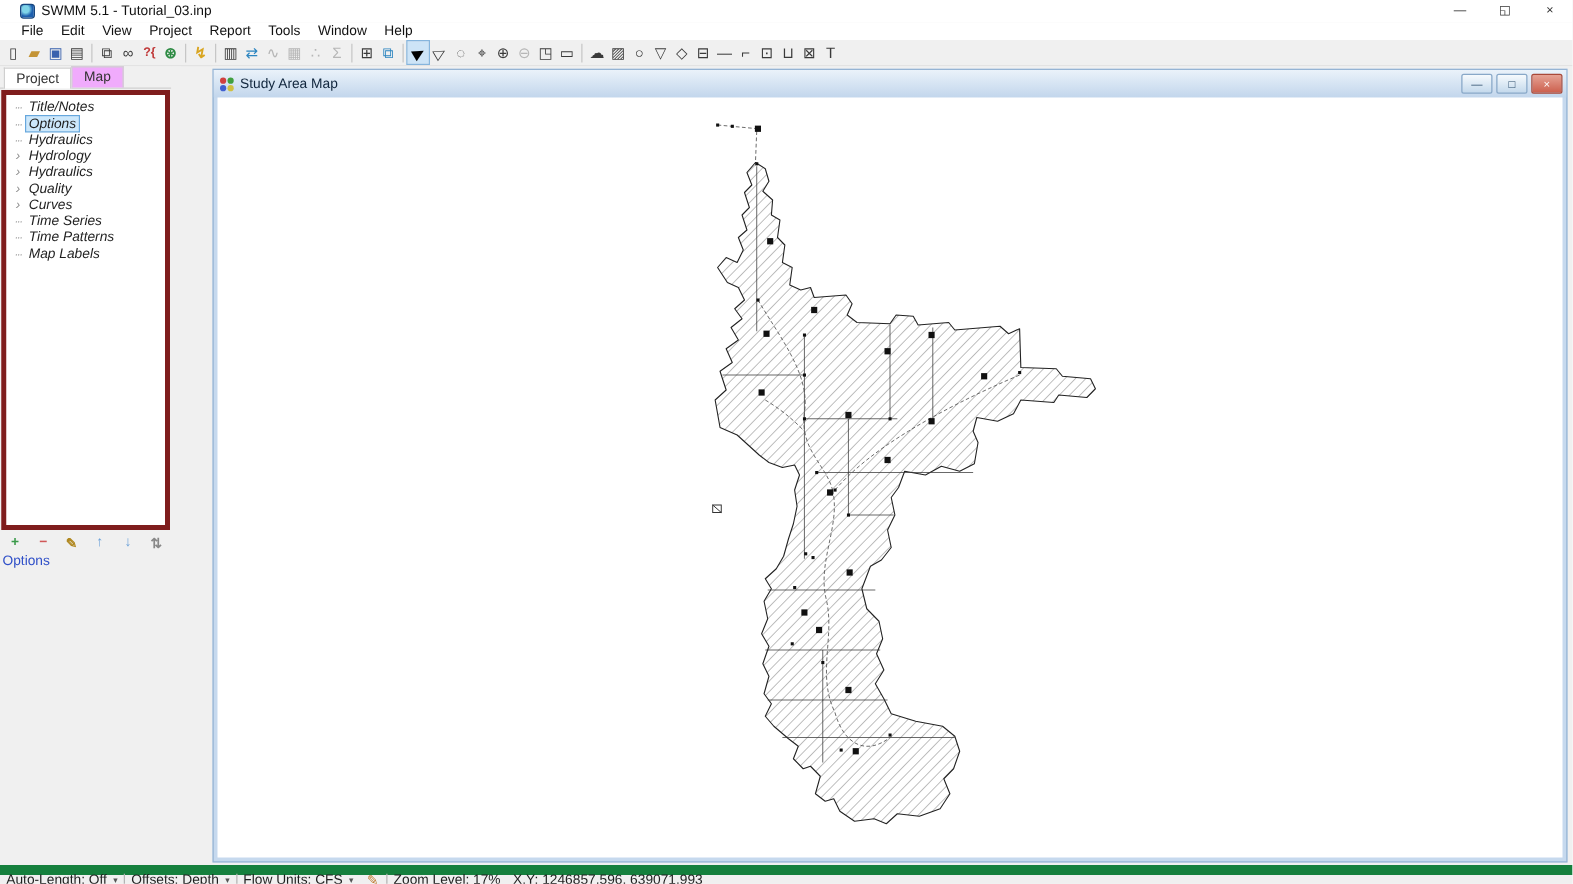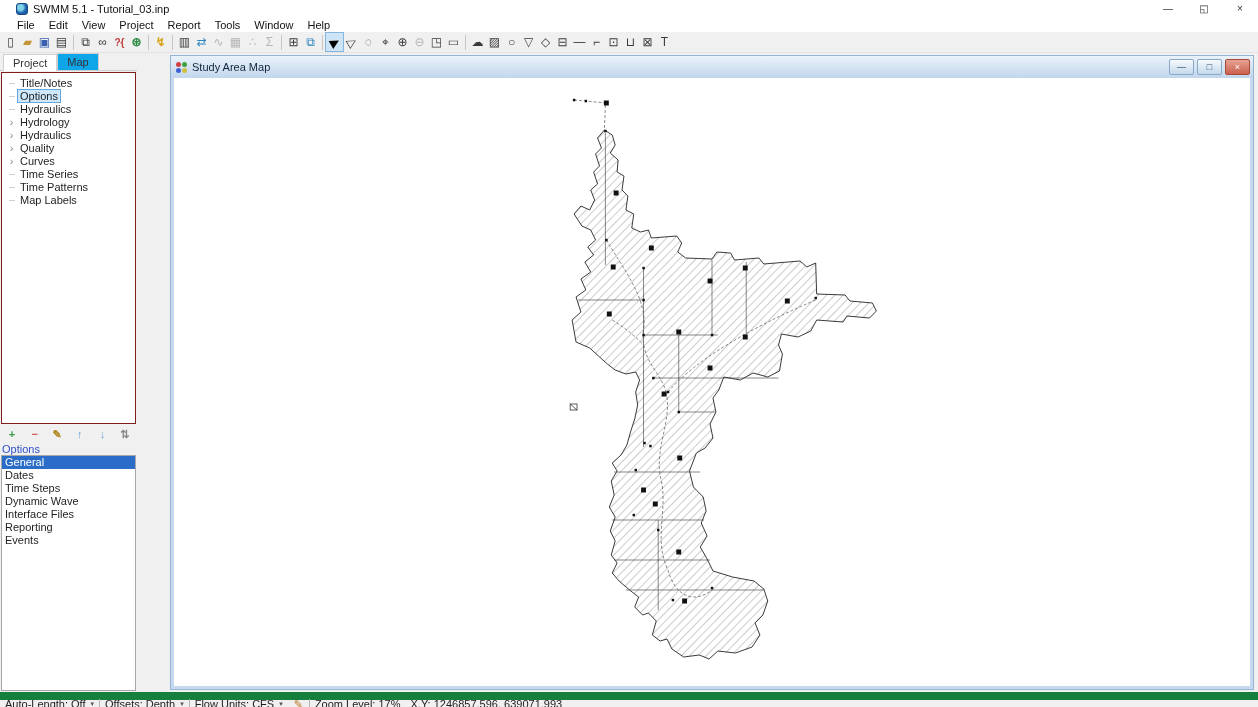--- a/index.html
+++ b/index.html
@@ -33,23 +33,23 @@
   .tb.dis { color:#b6b6b6; }
   .tb.sel { background:#cde4f7; outline:1px solid #86b5dd; color:#000; }
   .tb .rot { display:inline-block; transform:rotate(-30deg); }
 
   
   .main { display:flex; height:639px; }
 
   
   .sidebar { width:137px; display:flex; flex-direction:column; background:#f0f0f0; }
   .tabs { height:18px; display:flex; align-items:flex-end; padding-left:3px; border-bottom:1px solid #cfcfcf; }
-  .tab { padding:2px 9px; border:1px solid #cfcfcf; border-bottom:none; background:#0ea5e9; color:#333; }
+  .tab { padding:2px 9px; border:1px solid #cfcfcf; border-bottom:none; background:#f0abfc; color:#333; }
   .tab.active { background:#fff; position:relative; top:1px; }
-  .treebox { height:352px; margin:1px 1px 0 1px; background:#fff; border:1px solid #7f1d1d; padding-top:3px; overflow:hidden; }
+  .treebox { height:352px; margin:1px 1px 0 1px; background:#fff; border:4px solid #7f1d1d; padding-top:3px; overflow:hidden;font-style:italic; }
   .ti { height:13px; display:flex; align-items:center; padding-left:3px; color:#1e1e1e; }
   .ti .pre { width:13px; color:#9a9a9a; font-size:9px; text-align:center; }
   .ti .pre.dots::before { content:"···"; letter-spacing:-1px; }
   .ti .pre.chev::before { content:"›"; font-size:11px; color:#8a8a8a; }
   .ti .lbl { padding:0 2px; }
   .ti.sel .lbl { background:#cde8fb; outline:1px solid #66a7dd; }
   .minibar { height:18px; display:flex; align-items:center; padding:2px 4px 0 4px; justify-content:space-between; }
   .mb { width:16px; height:15px; display:flex; align-items:center; justify-content:center; font-size:11px; font-weight:bold; }
   .mb[data-name="add-object-button"]    { color:#3a9a4a; }
   .mb[data-name="delete-object-button"] { color:#d05858; }
@@ -214,29 +214,20 @@
     </div>
     <div class="minibar" data-name="object-toolbar">
       <span class="mb" data-name="add-object-button">+</span>
       <span class="mb" data-name="delete-object-button">−</span>
       <span class="mb" data-name="edit-object-button">✎</span>
       <span class="mb" data-name="move-up-button">↑</span>
       <span class="mb" data-name="move-down-button">↓</span>
       <span class="mb" data-name="sort-button">⇅</span>
     </div>
     <div class="section-label" data-name="options-section-label">Options</div>
-    <div class="listbox" data-name="options-list">
-      <div class="li sel" data-name="list-item-general">General</div>
-      <div class="li" data-name="list-item-dates">Dates</div>
-      <div class="li" data-name="list-item-time-steps">Time Steps</div>
-      <div class="li" data-name="list-item-dynamic-wave">Dynamic Wave</div>
-      <div class="li" data-name="list-item-interface-files">Interface Files</div>
-      <div class="li" data-name="list-item-reporting">Reporting</div>
-      <div class="li" data-name="list-item-events">Events</div>
-    </div>
   </div>
 
   <div class="splitter" data-name="panel-splitter"></div>
 
   <div class="mdi" data-name="mdi-area">
     <div class="mapwin" data-name="study-area-map-window">
       <div class="mapbar" data-name="map-window-titlebar">
         <span class="map-icon" data-name="map-window-icon">
             <i></i>
             <i></i>

